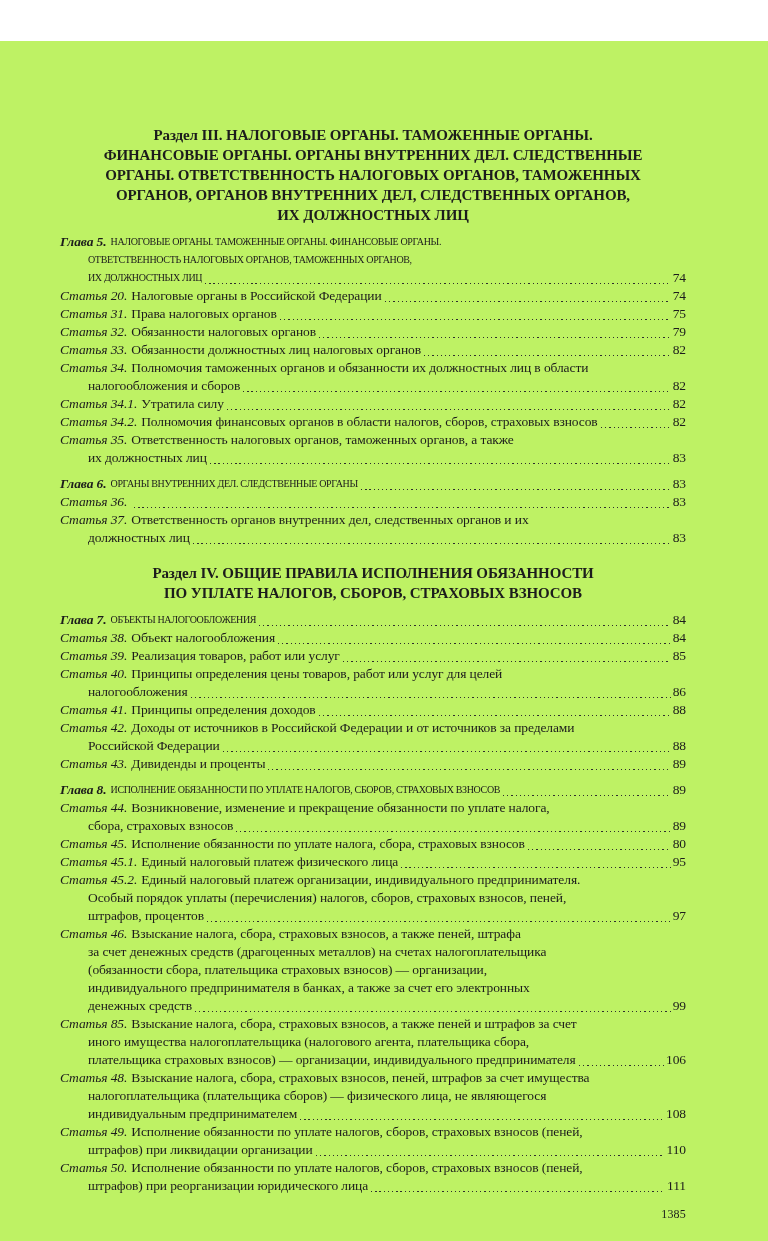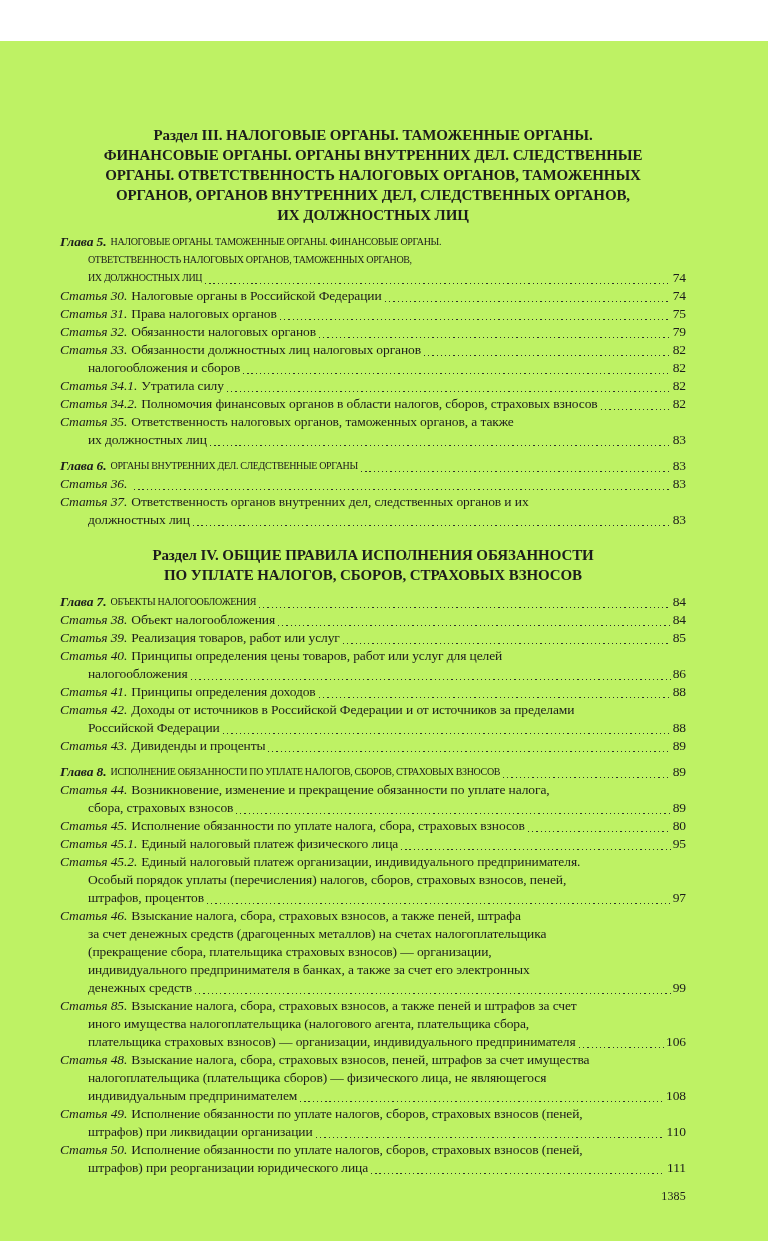--- a/index.html
+++ b/index.html
@@ -67,21 +67,21 @@
           <span class="txt" data-name="entry-text">ОТВЕТСТВЕННОСТЬ НАЛОГОВЫХ ОРГАНОВ, ТАМОЖЕННЫХ ОРГАНОВ,</span>
         </div>
         <div class="line cont" data-name="toc-line">
           <span class="txt" data-name="entry-text">ИХ ДОЛЖНОСТНЫХ ЛИЦ</span>
           <span class="leader" data-name="dot-leader"></span>
           <span class="pg" data-name="entry-page-number">74</span>
         </div>
       </div>
       <div class="entry article" data-name="toc-entry">
         <div class="line" data-name="toc-line">
-          <span class="label" data-name="entry-label">Статья 30.</span>
+          <span class="label" data-name="entry-label">Статья 20.</span>
           <span class="txt" data-name="entry-text">Налоговые органы в Российской Федерации</span>
           <span class="leader" data-name="dot-leader"></span>
           <span class="pg" data-name="entry-page-number">74</span>
         </div>
       </div>
       <div class="entry article" data-name="toc-entry">
         <div class="line" data-name="toc-line">
           <span class="label" data-name="entry-label">Статья 31.</span>
           <span class="txt" data-name="entry-text">Права налоговых органов</span>
           <span class="leader" data-name="dot-leader"></span>
@@ -98,20 +98,24 @@
       </div>
       <div class="entry article" data-name="toc-entry">
         <div class="line" data-name="toc-line">
           <span class="label" data-name="entry-label">Статья 33.</span>
           <span class="txt" data-name="entry-text">Обязанности должностных лиц налоговых органов</span>
           <span class="leader" data-name="dot-leader"></span>
           <span class="pg" data-name="entry-page-number">82</span>
         </div>
       </div>
       <div class="entry article" data-name="toc-entry">
+        <div class="line" data-name="toc-line">
+          <span class="label" data-name="entry-label">Статья 34.</span>
+          <span class="txt" data-name="entry-text">Полномочия таможенных органов и обязанности их должностных лиц в области</span>
+        </div>
         <div class="line cont" data-name="toc-line">
           <span class="txt" data-name="entry-text">налогообложения и сборов</span>
           <span class="leader" data-name="dot-leader"></span>
           <span class="pg" data-name="entry-page-number">82</span>
         </div>
       </div>
       <div class="entry article" data-name="toc-entry">
         <div class="line" data-name="toc-line">
           <span class="label" data-name="entry-label">Статья 34.1.</span>
           <span class="txt" data-name="entry-text">Утратила силу</span>
@@ -281,21 +285,21 @@
       </div>
       <div class="entry article" data-name="toc-entry">
         <div class="line" data-name="toc-line">
           <span class="label" data-name="entry-label">Статья 46.</span>
           <span class="txt" data-name="entry-text">Взыскание налога, сбора, страховых взносов, а также пеней, штрафа</span>
         </div>
         <div class="line cont" data-name="toc-line">
           <span class="txt" data-name="entry-text">за счет денежных средств (драгоценных металлов) на счетах налогоплательщика</span>
         </div>
         <div class="line cont" data-name="toc-line">
-          <span class="txt" data-name="entry-text">(прекращение сбора, плательщика страховых взносов) — организации,</span>
+          <span class="txt" data-name="entry-text">(обязанности сбора, плательщика страховых взносов) — организации,</span>
         </div>
         <div class="line cont" data-name="toc-line">
           <span class="txt" data-name="entry-text">индивидуального предпринимателя в банках, а также за счет его электронных</span>
         </div>
         <div class="line cont" data-name="toc-line">
           <span class="txt" data-name="entry-text">денежных средств</span>
           <span class="leader" data-name="dot-leader"></span>
           <span class="pg" data-name="entry-page-number">99</span>
         </div>
       </div>

